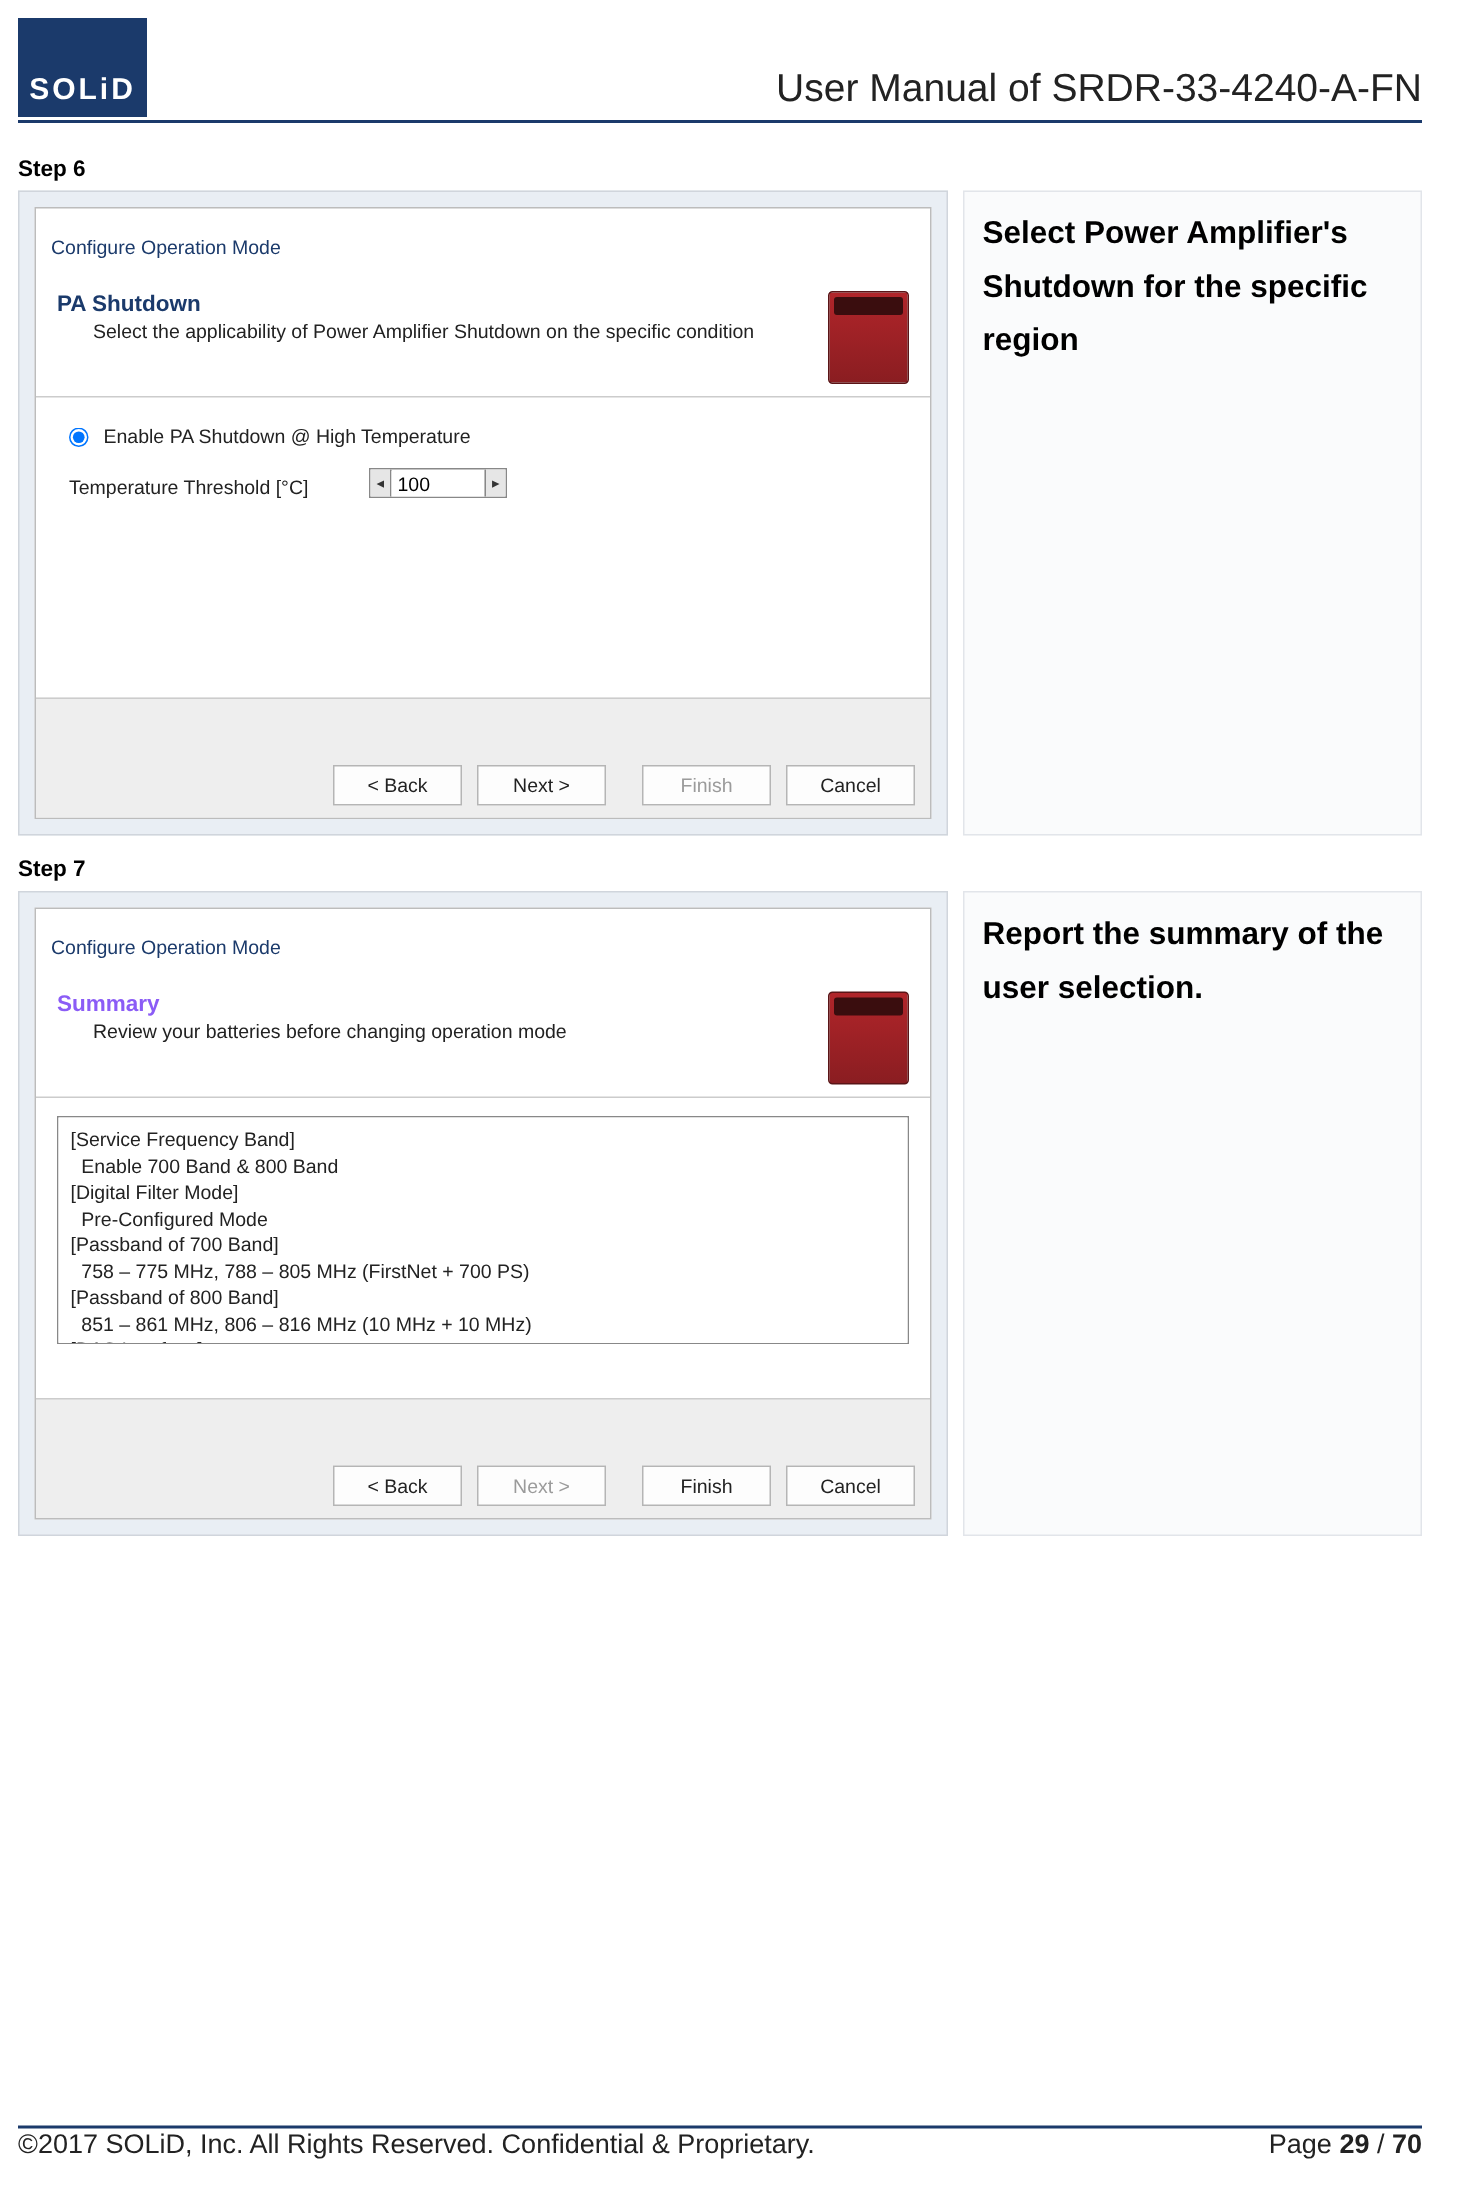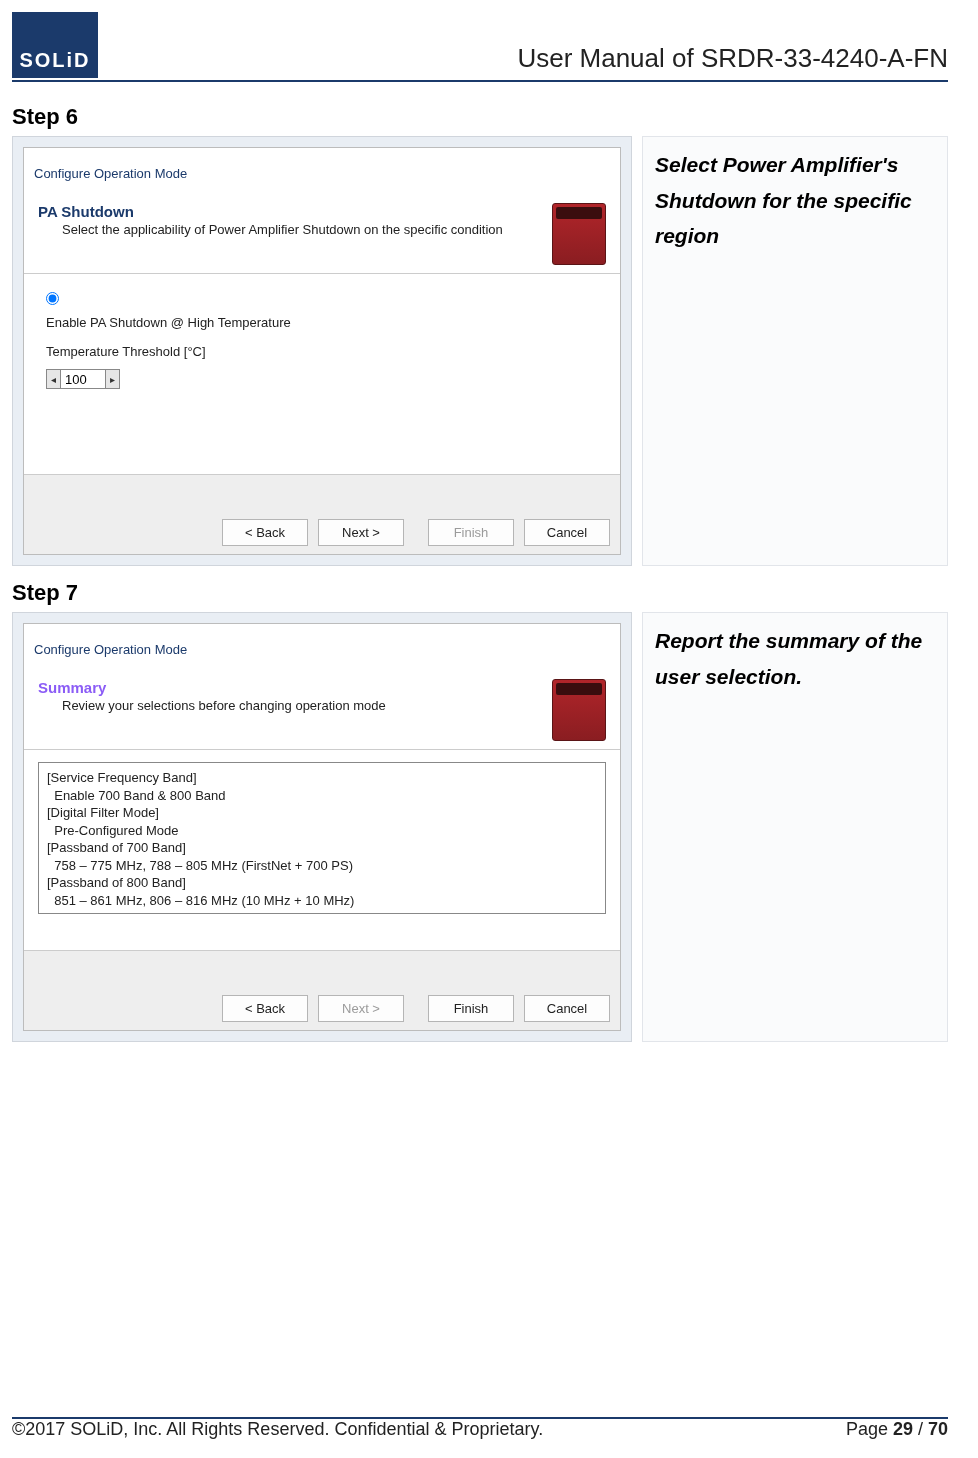--- a/index.html
+++ b/index.html
@@ -34,21 +34,21 @@
   }
   .manual-title {
     flex: 1;
     text-align: right;
     font-size: 26px;
     color: #222;
     padding-bottom: 4px;
   }
   .step-label {
     font-weight: bold;
-    font-size: 22px;
+    font-size: 15px;
     margin: 2px 0 6px 0;
   }
   .step-row {
     display: flex;
     gap: 10px;
     margin-bottom: 14px;
   }
   .shot-cell {
     width: 620px;
     background: #e9eef4;
@@ -56,21 +56,20 @@
     padding: 10px;
   }
   .desc-cell {
     flex: 1;
     background: #fafbfc;
     border: 1px solid #e2e5ea;
     padding: 10px 12px;
     font-weight: bold;
     font-size: 21px;
     line-height: 1.7;
-    font-style: italic;
   }
   .win {
     background: #fff;
     border: 1px solid #bcbcbc;
     font-size: 13px;
     color: #222;
   }
   .win-title {
     padding: 18px 10px;
     color: #1b3a6b;
@@ -106,36 +105,36 @@
     position: absolute;
     top: 3px; left: 3px; right: 3px;
     height: 12px;
     background: #3a0d0e;
     border-radius: 2px;
   }
   .win-body {
     min-height: 200px;
     padding: 18px 22px;
   }
-  .radio-row, .temp-row { display: flex; align-items: flex-start; gap: 10px; margin-bottom: 14px; font-size: 13px; flex-direction: column; }
+  .radio-row, .temp-row { display: flex; align-items: flex-end; gap: 10px; margin-bottom: 14px; font-size: 13px; }
   .temp-row label { width: 190px; }
   .temp-field {
     display: inline-flex; align-items: center;
     border: 1px solid #888; background: #fff;
   }
   .temp-field .arrow {
     width: 14px; height: 18px; background: #e6e6e6;
     display: inline-flex; align-items: center; justify-content: center;
     font-size: 10px; color: #333; border-left: 1px solid #888; border-right: 1px solid #888;
     cursor: pointer;
   }
   .temp-field .arrow:first-child { border-left: 0; }
   .temp-field .arrow:last-child { border-right: 0; }
   .temp-field input {
-    width: 44px; border: 0; text-align: left; padding: 1px 4px; font-size: 13px;
+    width: 62px; border: 0; text-align: left; padding: 1px 4px; font-size: 13px;
   }
   .summary-box {
     border: 1px solid #888;
     background: #fff;
     height: 152px;
     overflow-y: scroll;
     padding: 6px 8px;
     font-size: 13px;
     line-height: 1.35;
     white-space: pre;
@@ -223,21 +222,21 @@
 </div>
 
 <div class="step-label">Step 7</div>
 <div class="step-row">
   <div class="shot-cell">
     <div class="win">
       <div class="win-title">Configure Operation Mode</div>
       <div class="win-head">
         <div class="win-head-text">
           <div class="win-h1 red">Summary</div>
-          <div class="win-sub">Review your selections before changing operation mode</div>
+          <div class="win-sub">Review your batteries before changing operation mode</div>
         </div>
         <div class="device-icon"></div>
       </div>
       <div class="win-body" style="padding:12px 14px;">
         <div class="summary-box">[Service Frequency Band]
   Enable 700 Band &amp; 800 Band
 [Digital Filter Mode]
   Pre-Configured Mode
 [Passband of 700 Band]
   758 – 775 MHz, 788 – 805 MHz (FirstNet + 700 PS)

